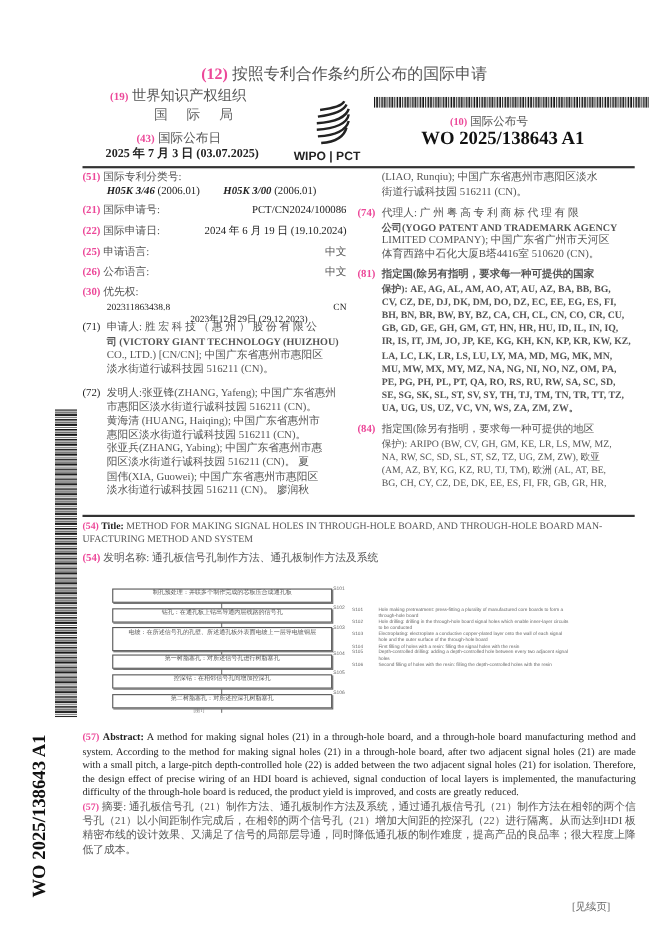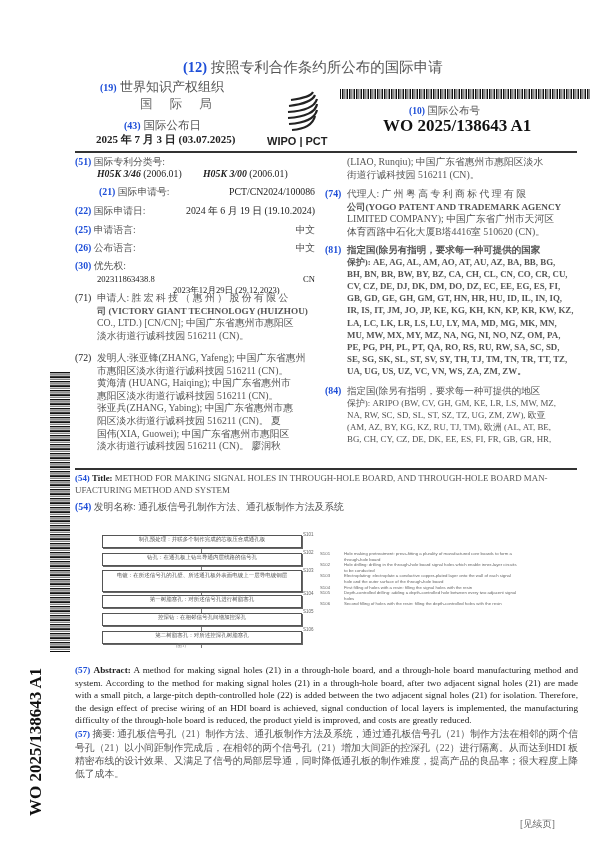--- a/index.html
+++ b/index.html
@@ -1,19 +1,19 @@
 <!DOCTYPE html>
 <html><head>
 <meta charset="utf-8">
 <style>
   html, body { margin:0; padding:0; background:#ffffff; }
   body { width:600px; height:848px; position:relative; overflow:hidden; color:#222; font-family:"Liberation Serif","DejaVu Serif",serif; }
   .abs { position:absolute; }
   .gray { color:#555; }
-  .num { font-weight:bold; color:#1d4ed8; }
+  .num { font-weight:bold; color:#ec4899; }
   .hdr12 { left:183px; top:58px; font-size:14.5px; white-space:nowrap; }
   .hdr19 { left:100px; top:78px; font-size:13px; white-space:nowrap; }
   .hdr19b { left:140px; top:96px; font-size:12.5px; letter-spacing:7px; color:#666; white-space:nowrap; }
   .hdr43 { left:124px; top:118px; font-size:11.5px; white-space:nowrap; }
   .hdr43b { left:96px; top:132px; font-size:11px; font-weight:bold; white-space:nowrap; }
   .barcode-top { left:340px; top:85px; width:250px; height:10px; }
   .pubno-lbl { left:409px; top:104px; font-size:10.5px; white-space:nowrap; }
   .pubno { left:383px; top:116px; font-size:17px; font-weight:bold; white-space:nowrap; color:#111; }
   .wipo { left:265px; top:86px; width:90px; height:60px; }
   .rule { background:#333; height:2px; }
@@ -71,21 +71,21 @@
 <div class="abs pubno">WO 2025/138643 A1</div>
 
 <div class="abs rule" style="left:75px; top:151px; width:502px;"></div>
 
 <div class="abs col" style="left:75px; top:156px; width:240px; height:300px;">
 
   <div class="row" style="top:0;"><span class="num">(51)</span> <span class="lbl-cn">国际专利分类号:</span></div>
   <div class="row" style="top:12px; left:22px;"><b><i>H05K 3/46</i></b> <span>(2006.01)</span></div>
   <div class="row" style="top:12px; left:128px;"><b><i>H05K 3/00</i></b> <span>(2006.01)</span></div>
 
-  <div class="row" style="top:30px;margin-left:24px;"><span class="num">(21)</span> <span class="lbl-cn">国际申请号:</span></div>
+  <div class="row" style="top:30px;"><span class="num">(21)</span> <span class="lbl-cn">国际申请号:</span></div>
   <div class="row" style="top:30px; right:0;">PCT/CN2024/100086</div>
 
   <div class="row" style="top:49px;"><span class="num">(22)</span> <span class="lbl-cn">国际申请日:</span></div>
   <div class="row" style="top:49px; right:0;">2024 年 6 月 19 日 (19.10.2024)</div>
 
   <div class="row" style="top:68px;"><span class="num">(25)</span> <span class="lbl-cn">申请语言:</span></div>
   <div class="row lbl-cn" style="top:68px; right:0;">中文</div>
 
   <div class="row" style="top:86px;"><span class="num">(26)</span> <span class="lbl-cn">公布语言:</span></div>
   <div class="row lbl-cn" style="top:86px; right:0;">中文</div>
@@ -127,22 +127,22 @@
     <div class="gray" style="white-space:nowrap">代理人: 广 州 粤 高 专 利 商 标 代 理 有 限</div>
     <div class="gray" style="white-space:nowrap; font-weight:bold; font-size:9.2px">公司(YOGO PATENT AND TRADEMARK AGENCY</div>
     <div class="gray" style="white-space:nowrap">LIMITED COMPANY); 中国广东省广州市天河区</div>
     <div class="gray" style="white-space:nowrap">体育西路中石化大厦B塔4416室 510620 (CN)。</div>
   </div>
 
   <div class="row num" style="top:88px;">(81)</div>
   <div class="ind" style="top:88px; width:230px; font-size:8.9px; line-height:12.1px;font-weight:bold;">
     <div class="gray" style="white-space:nowrap; font-size:9.5px">指定国(除另有指明，要求每一种可提供的国家</div>
     <div class="gray" style="white-space:nowrap">保护): AE, AG, AL, AM, AO, AT, AU, AZ, BA, BB, BG,</div>
+    <div class="gray" style="white-space:nowrap">CV, CZ, DE, DJ, DK, DM, DO, DZ, EC, EE, EG, ES, FI,</div>
     <div class="gray" style="white-space:nowrap">BH, BN, BR, BW, BY, BZ, CA, CH, CL, CN, CO, CR, CU,</div>
-    <div class="gray" style="white-space:nowrap">CV, CZ, DE, DJ, DK, DM, DO, DZ, EC, EE, EG, ES, FI,</div>
     <div class="gray" style="white-space:nowrap">GB, GD, GE, GH, GM, GT, HN, HR, HU, ID, IL, IN, IQ,</div>
     <div class="gray" style="white-space:nowrap">IR, IS, IT, JM, JO, JP, KE, KG, KH, KN, KP, KR, KW, KZ,</div>
     <div class="gray" style="white-space:nowrap">LA, LC, LK, LR, LS, LU, LY, MA, MD, MG, MK, MN,</div>
     <div class="gray" style="white-space:nowrap">MU, MW, MX, MY, MZ, NA, NG, NI, NO, NZ, OM, PA,</div>
     <div class="gray" style="white-space:nowrap">PE, PG, PH, PL, PT, QA, RO, RS, RU, RW, SA, SC, SD,</div>
     <div class="gray" style="white-space:nowrap">SE, SG, SK, SL, ST, SV, SY, TH, TJ, TM, TN, TR, TT, TZ,</div>
     <div class="gray" style="white-space:nowrap">UA, UG, US, UZ, VC, VN, WS, ZA, ZM, ZW。</div>
   </div>
 
   <div class="row num" style="top:229px;">(84)</div>

